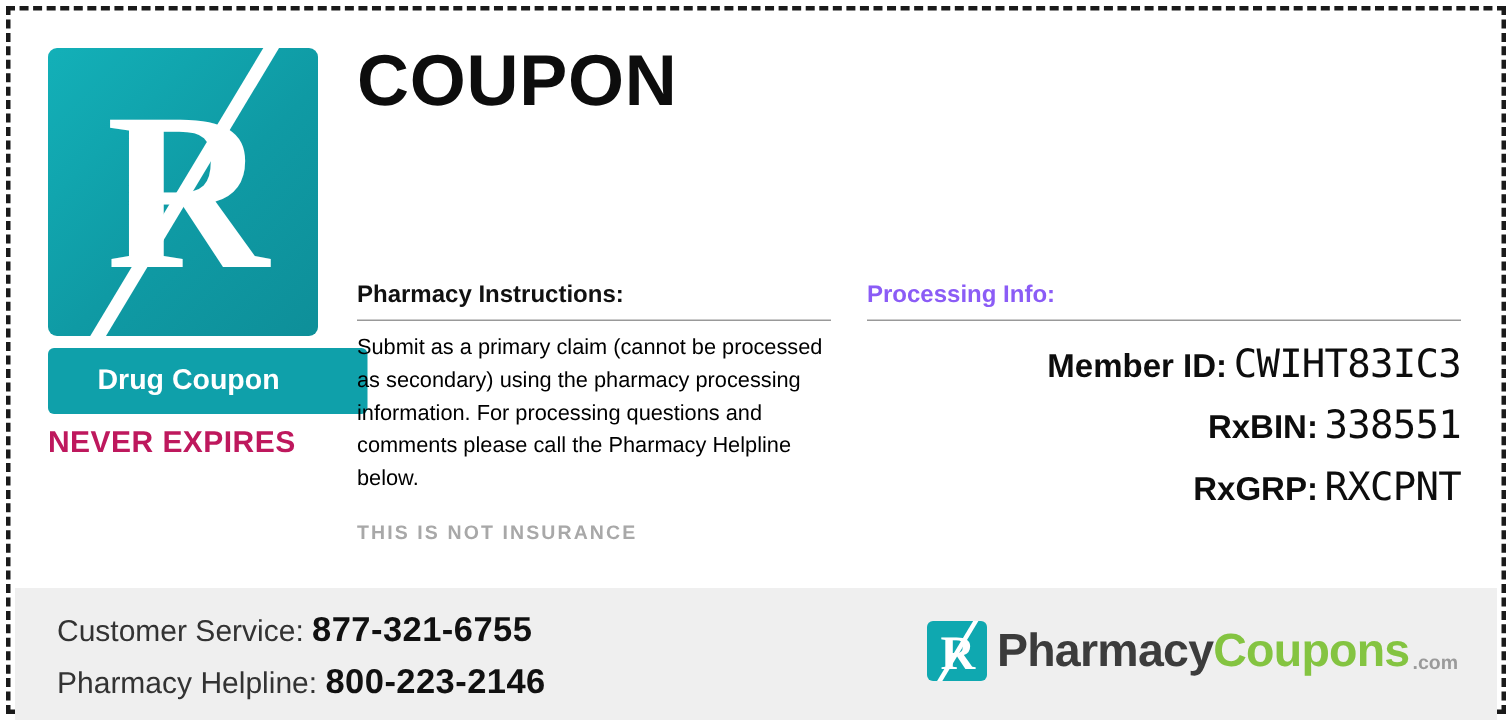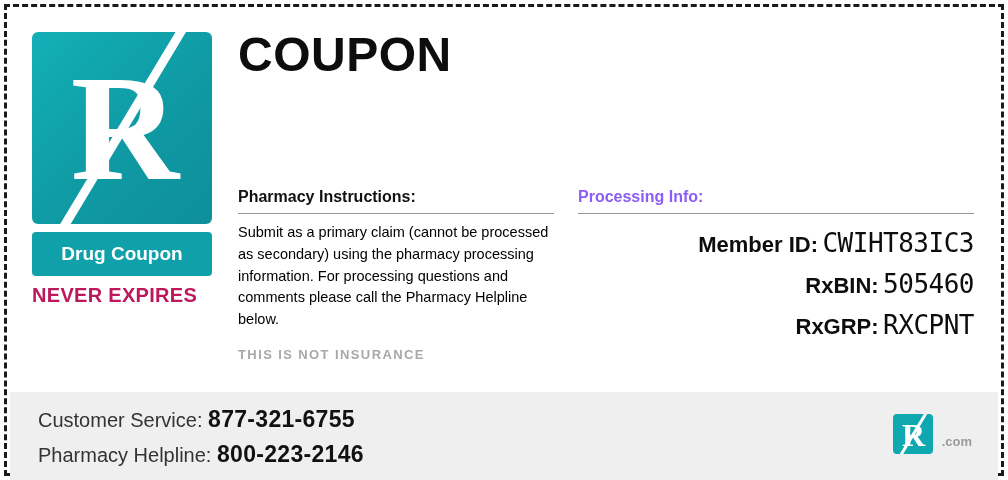--- a/index.html
+++ b/index.html
@@ -92,21 +92,22 @@
   .drug-coupon-bar {
     margin-top: 8px;
     width: 180px;
     height: 44px;
     background: #0fa0aa;
     border-radius: 4px;
     color: #ffffff;
     font-size: 19px;
     font-weight: bold;
     line-height: 44px;
-    text-align: center;
+    text-align: left;
+    padding-left: 33px;
   }
   .never-expires {
     margin-top: 8px;
     width: 180px;
     text-align: left;
     color: #be185d;
     font-size: 20px;
     font-weight: bold;
     letter-spacing: .3px;
   }
@@ -301,21 +302,21 @@
       <div class="processing">
         <div class="proc-heading">Processing Info:</div>
 
         <div class="proc-row">
           <span class="proc-label">Member ID:</span>
           <span class="proc-value">CWIHT83IC3</span>
         </div>
 
         <div class="proc-row">
           <span class="proc-label">RxBIN:</span>
-          <span class="proc-value">505460</span>
+          <span class="proc-value">338551</span>
         </div>
 
         <div class="proc-row">
           <span class="proc-label">RxGRP:</span>
           <span class="proc-value">RXCPNT</span>
         </div>
       </div>
 
     </div>
   </div>
@@ -330,17 +331,20 @@
         <span>Pharmacy Helpline:</span>
         <span class="num">800-223-2146</span>
       </div>
     </div>
 
     <div class="brand">
       <div class="brand-tile">
         <div class="g">R</div>
         <div class="slash"></div>
       </div>
+      <div class="brand-text">
+        <span class="p1">Pharmacy</span><span class="p2">Coupons</span>
+      </div>
       <div class="brand-dotcom">.com</div>
     </div>
   </div>
 
 </div>
 
 </body></html>

